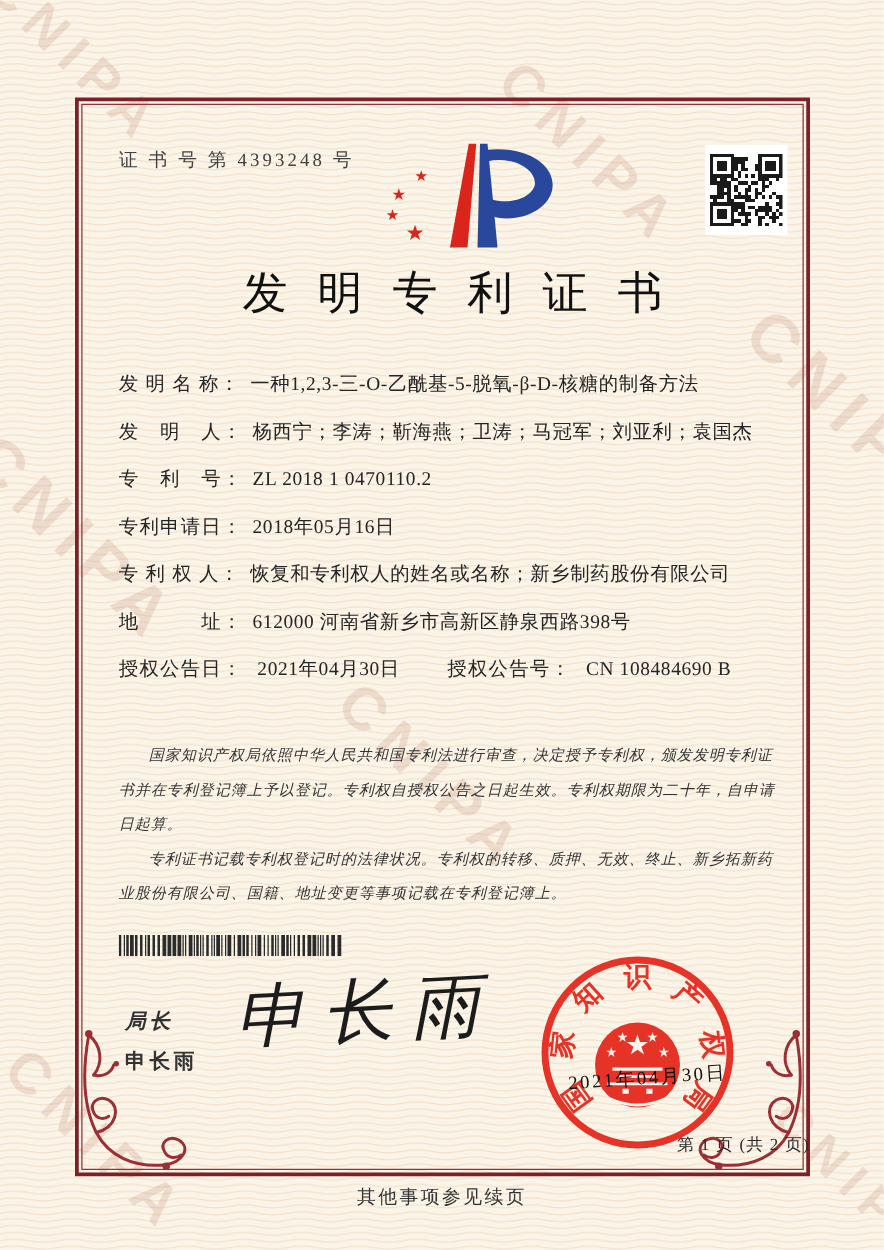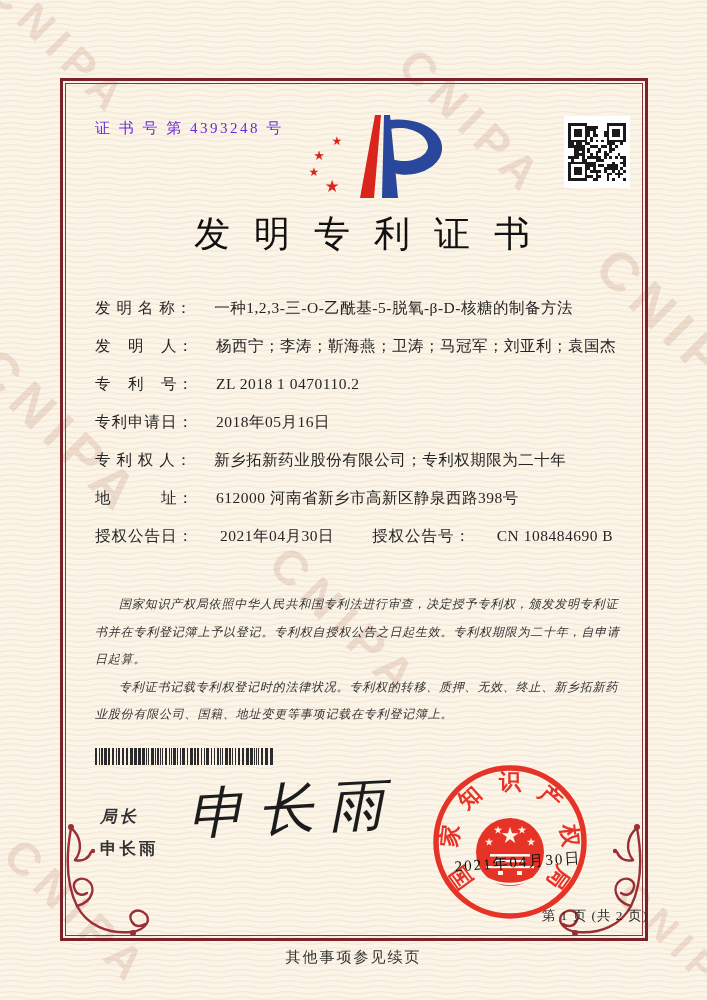--- a/index.html
+++ b/index.html
@@ -6,31 +6,31 @@
   .page{position:relative;width:707px;height:1000px;background:#fbf5e9;overflow:hidden;
         font-family:"Liberation Serif","DejaVu Serif",serif;color:#222;}
   .bg-svg{position:absolute;left:0;top:0;z-index:0;}
   .wm{position:absolute;z-index:1;font-family:"Liberation Sans","DejaVu Sans",sans-serif;
       font-weight:bold;color:rgba(198,148,128,0.26);letter-spacing:9px;
       transform:rotate(45deg);white-space:nowrap;pointer-events:none;}
   .frame{position:absolute;left:60px;top:78px;width:588px;height:863px;
          border:3px solid #7d2128;box-sizing:border-box;z-index:2;}
   .frame-inner{position:absolute;inset:2px;border:1px solid #8d343a;}
   .abs{position:absolute;z-index:3;}
-  .cert-no{left:95px;top:119px;font-size:15px;letter-spacing:2.5px;color:#6d28d9;}
+  .cert-no{left:95px;top:119px;font-size:15px;letter-spacing:2.5px;color:#404040;}
   .logo{left:303px;top:112px;}
   .qrbox{left:564px;top:116px;width:66px;height:72px;background:#fff;
          display:flex;align-items:center;justify-content:center;}
   .title{left:60px;top:210px;width:588px;text-align:center;font-size:36px;
          letter-spacing:24px;padding-left:40px;box-sizing:border-box;color:#111;font-weight:500;}
   .fields{left:95px;top:293px;width:535px;display:flex;flex-direction:column;gap:8px;
           font-size:15.5px;line-height:30px;color:#252525;}
   .frow{display:flex;white-space:nowrap;}
   .flabel{letter-spacing:1px;}
-  .fvalue{margin-left:22px;letter-spacing:0.5px;}
+  .fvalue{margin-left:8px;letter-spacing:0.5px;}
   .grant-group2{margin-left:38px;}
   .bodytext{left:95px;top:591px;width:532px;font-size:12px;line-height:27.5px;
             font-style:italic;letter-spacing:0.8px;color:#333;}
   .bodytext p{margin:0;text-indent:2em;}
   .barcode{left:95px;top:748px;}
   .director{left:100px;top:806px;font-family:"Liberation Sans","DejaVu Sans",sans-serif;
             font-size:16.5px;font-weight:600;letter-spacing:3px;color:#333;font-style:italic;}
   .director-name{left:100px;top:838px;font-family:"Liberation Sans","DejaVu Sans",sans-serif;
             font-size:16.5px;font-weight:600;letter-spacing:3px;color:#333;}
   .sig{left:188px;top:772px;font-size:56px;font-style:italic;letter-spacing:14px;
@@ -372,21 +372,21 @@
     <div class="frow">
       <span class="flabel">专　利　号：</span>
       <span class="fvalue">ZL 2018 1 0470110.2</span>
     </div>
     <div class="frow">
       <span class="flabel">专利申请日：</span>
       <span class="fvalue">2018年05月16日</span>
     </div>
     <div class="frow">
       <span class="flabel">专 利 权 人：</span>
-      <span class="fvalue">新乡拓新药业股份有限公司；专利权期限为二十年</span>
+      <span class="fvalue">恢复和专利权人的姓名或名称；新乡制药股份有限公司</span>
     </div>
     <div class="frow">
       <span class="flabel">地　　　址：</span>
       <span class="fvalue">612000 河南省新乡市高新区静泉西路398号</span>
     </div>
     <div class="frow">
       <span>
         <span class="flabel">授权公告日：</span>
         <span class="fvalue">2021年04月30日</span>
       </span>

